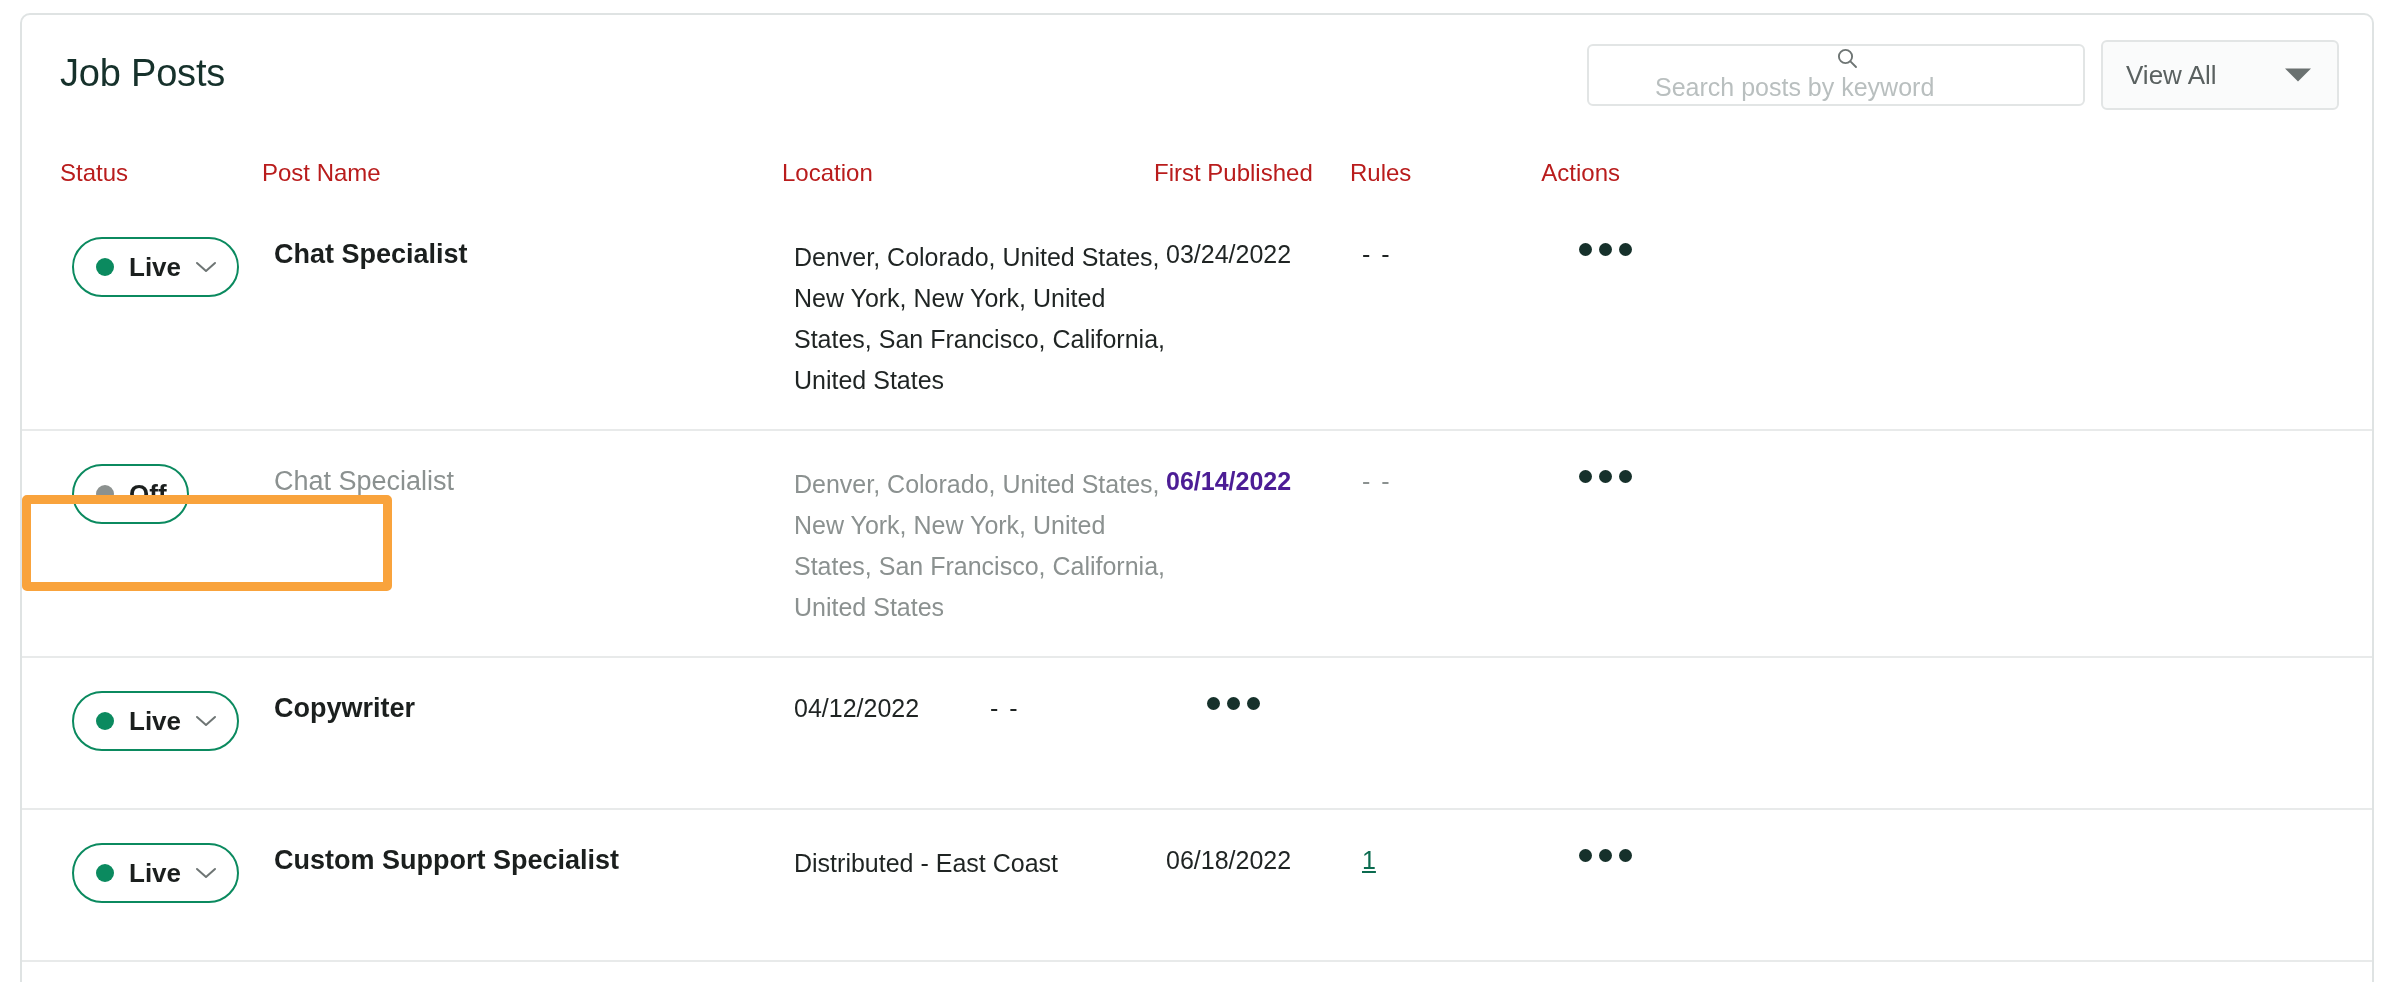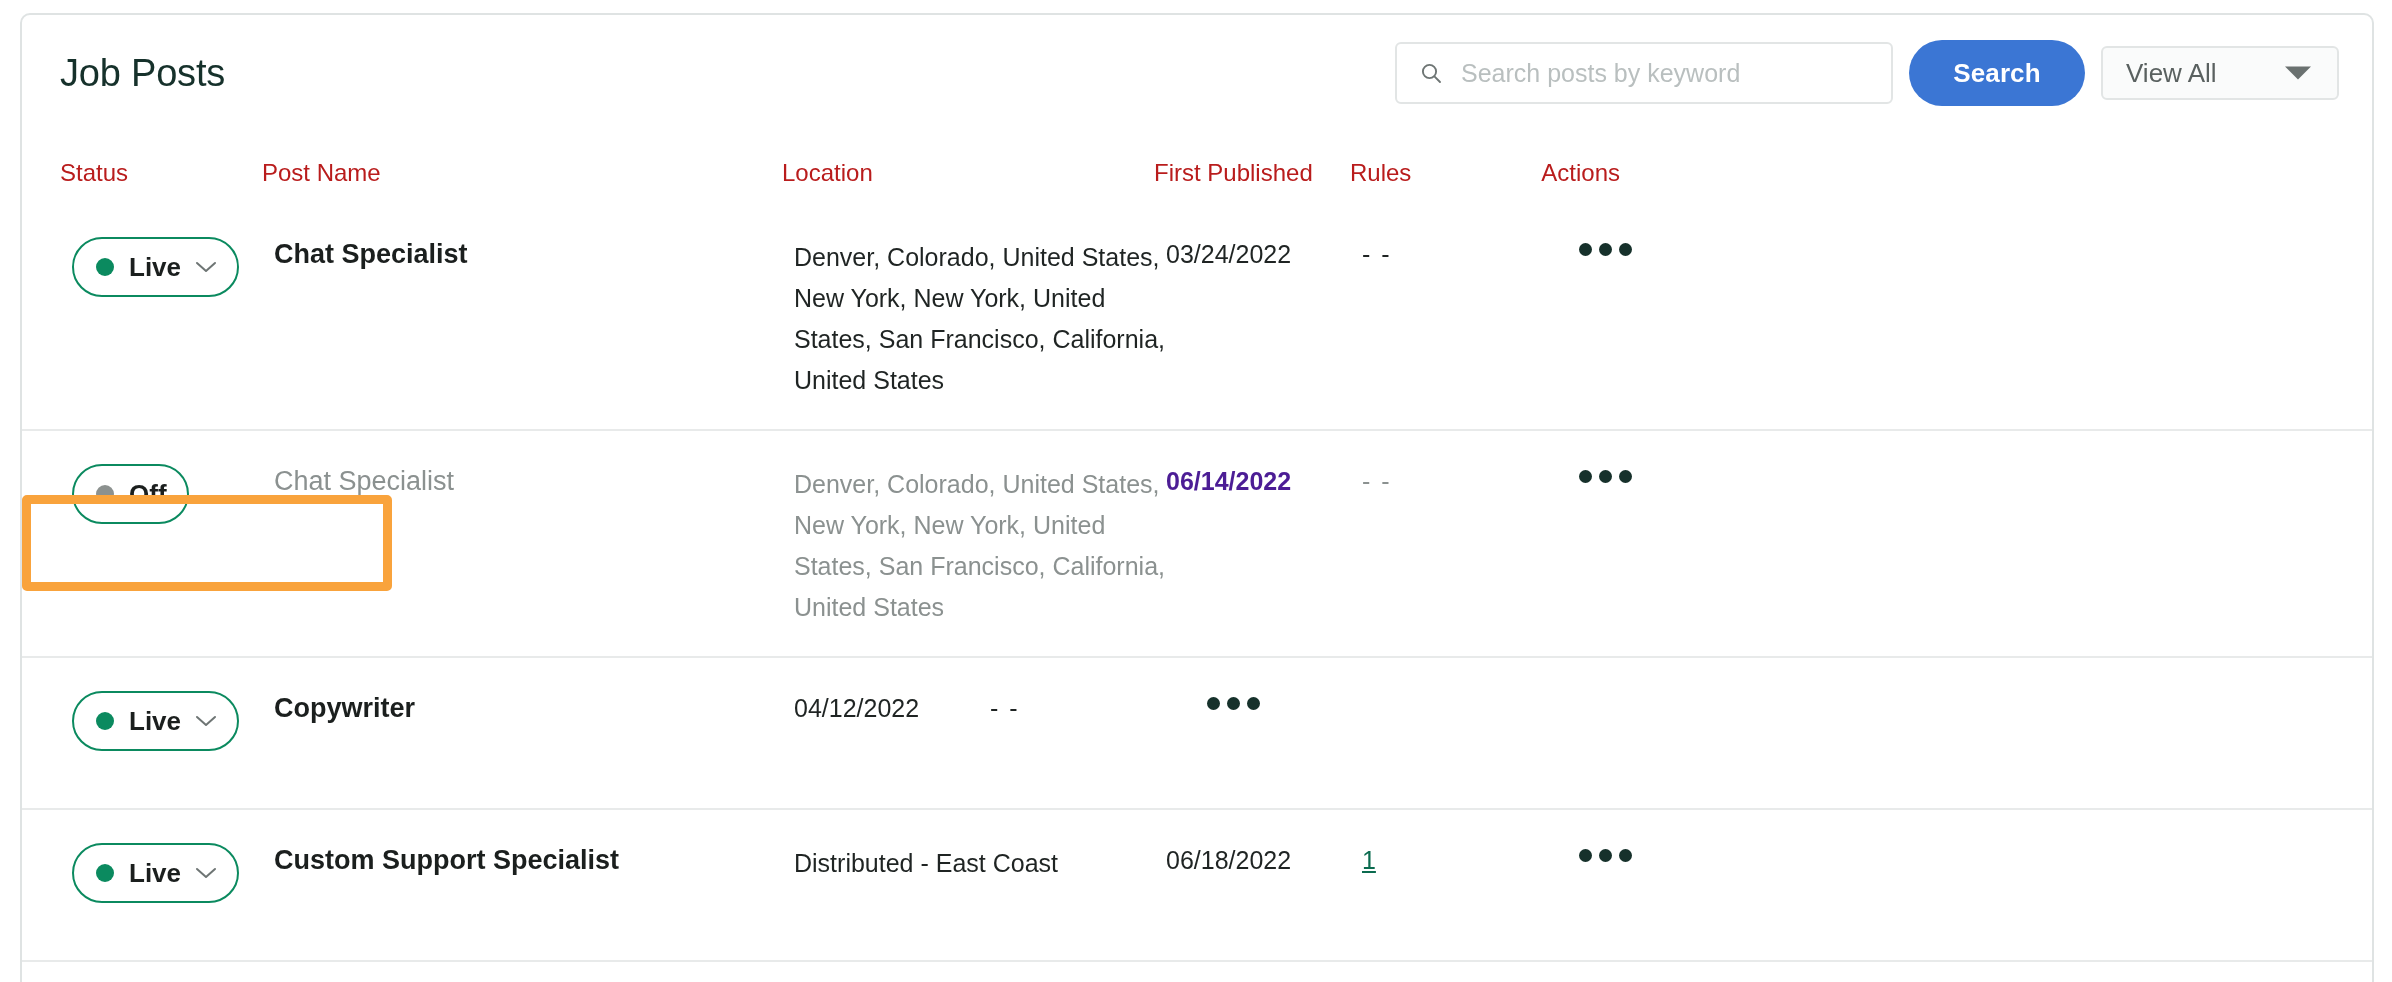--- a/index.html
+++ b/index.html
@@ -66,20 +66,21 @@
     position: relative;
     width: 498px;
     height: 62px;
     box-sizing: border-box;
     border: 2px solid #e2e5e5;
     border-radius: 6px;
     background: #ffffff;
     display: flex;
     align-items: center;
     padding-left: 22px;
+    flex-direction: column;
   }
   .search-icon {
     width: 24px;
     height: 24px;
     flex: 0 0 auto;
     display: block;
   }
   .search-input {
     border: none;
     outline: none;
@@ -106,21 +107,21 @@
     font-family: "Liberation Sans", sans-serif;
     font-size: 26px;
     font-weight: bold;
     cursor: pointer;
     letter-spacing: 0.1px;
   }
 
   .view-select {
     position: relative;
     width: 238px;
-    height: 54px;
+    height: 70px;
     box-sizing: border-box;
     border: 2px solid #e2e5e5;
     border-radius: 6px;
     background: #fafbfb;
     display: flex;
     align-items: center;
     cursor: pointer;
   }
   .view-select-label {
     font-size: 26px;
@@ -293,21 +294,20 @@
       <div class="header-controls">
 
         <div class="search-box">
           <svg class="search-icon" viewBox="0 0 24 24" fill="none">
             <circle cx="10.5" cy="10.5" r="6.6" stroke="#6e7574" stroke-width="1.9"></circle>
             <line x1="15.4" y1="15.4" x2="21" y2="21" stroke="#6e7574" stroke-width="1.9" stroke-linecap="round"></line>
           </svg>
           <input class="search-input" type="text" placeholder="Search posts by keyword" value="" style="">
         </div>
 
-        <button class="search-button">Search</button>
 
         <div class="view-select">
           <span class="view-select-label">View All</span>
           <span class="caret"></span>
         </div>
 
       </div>
     </div>
 
     <div class="table">

